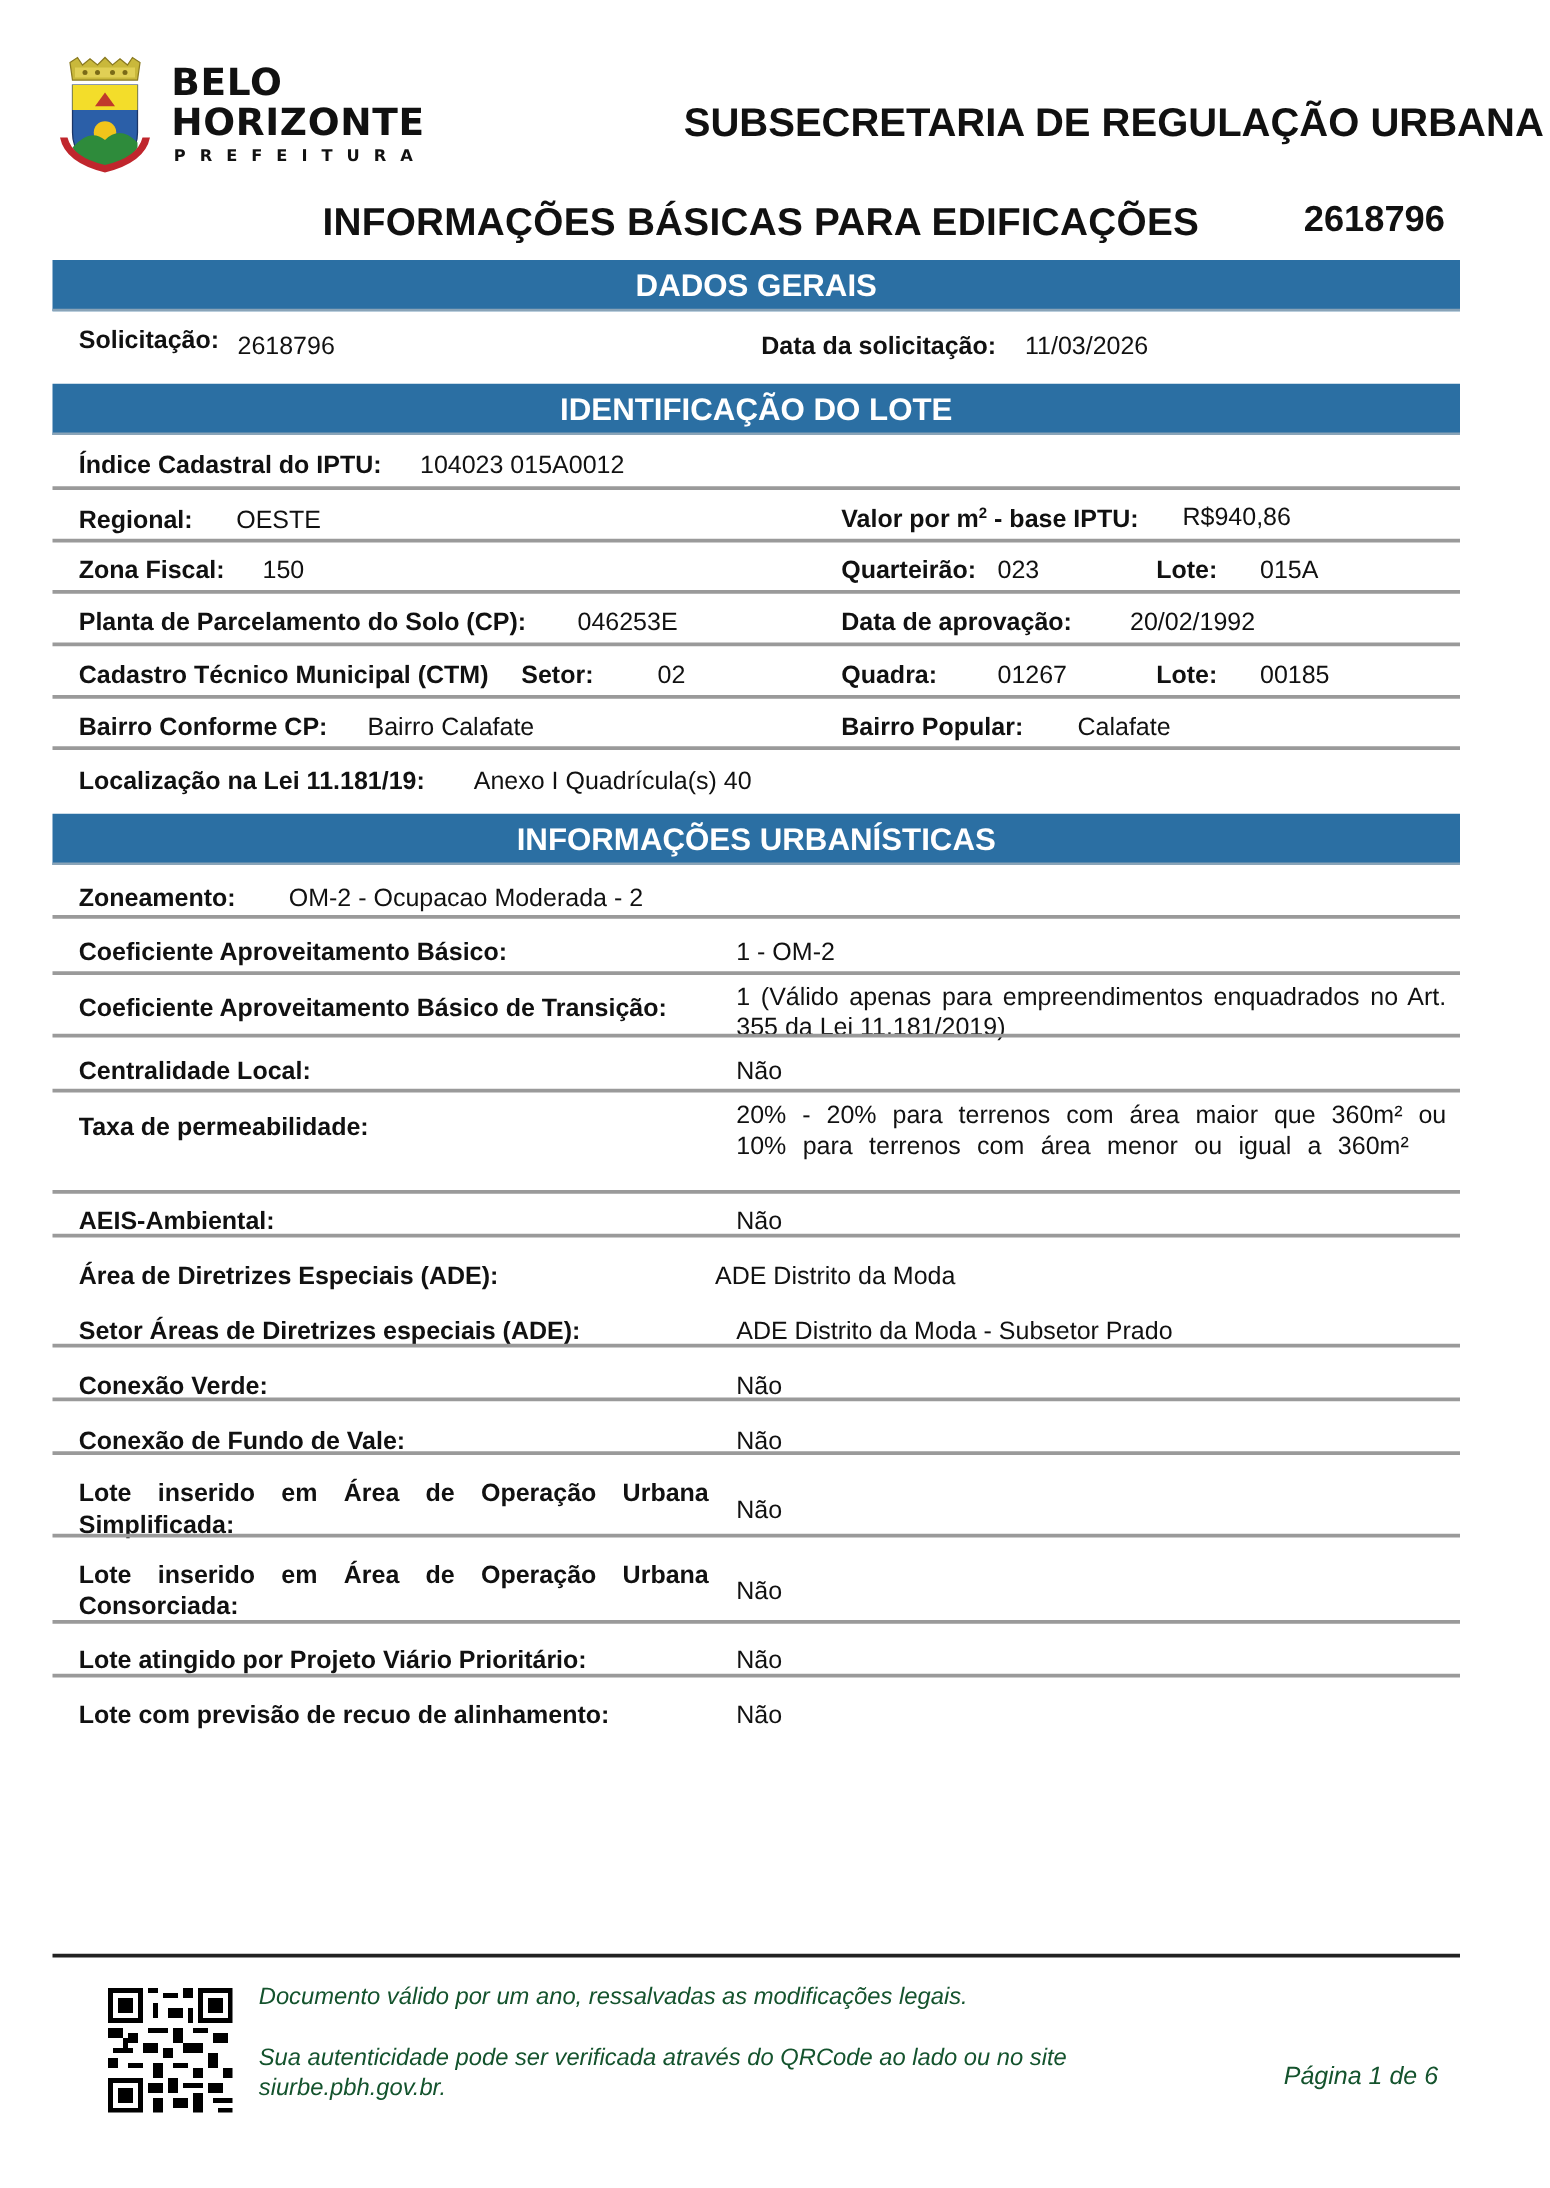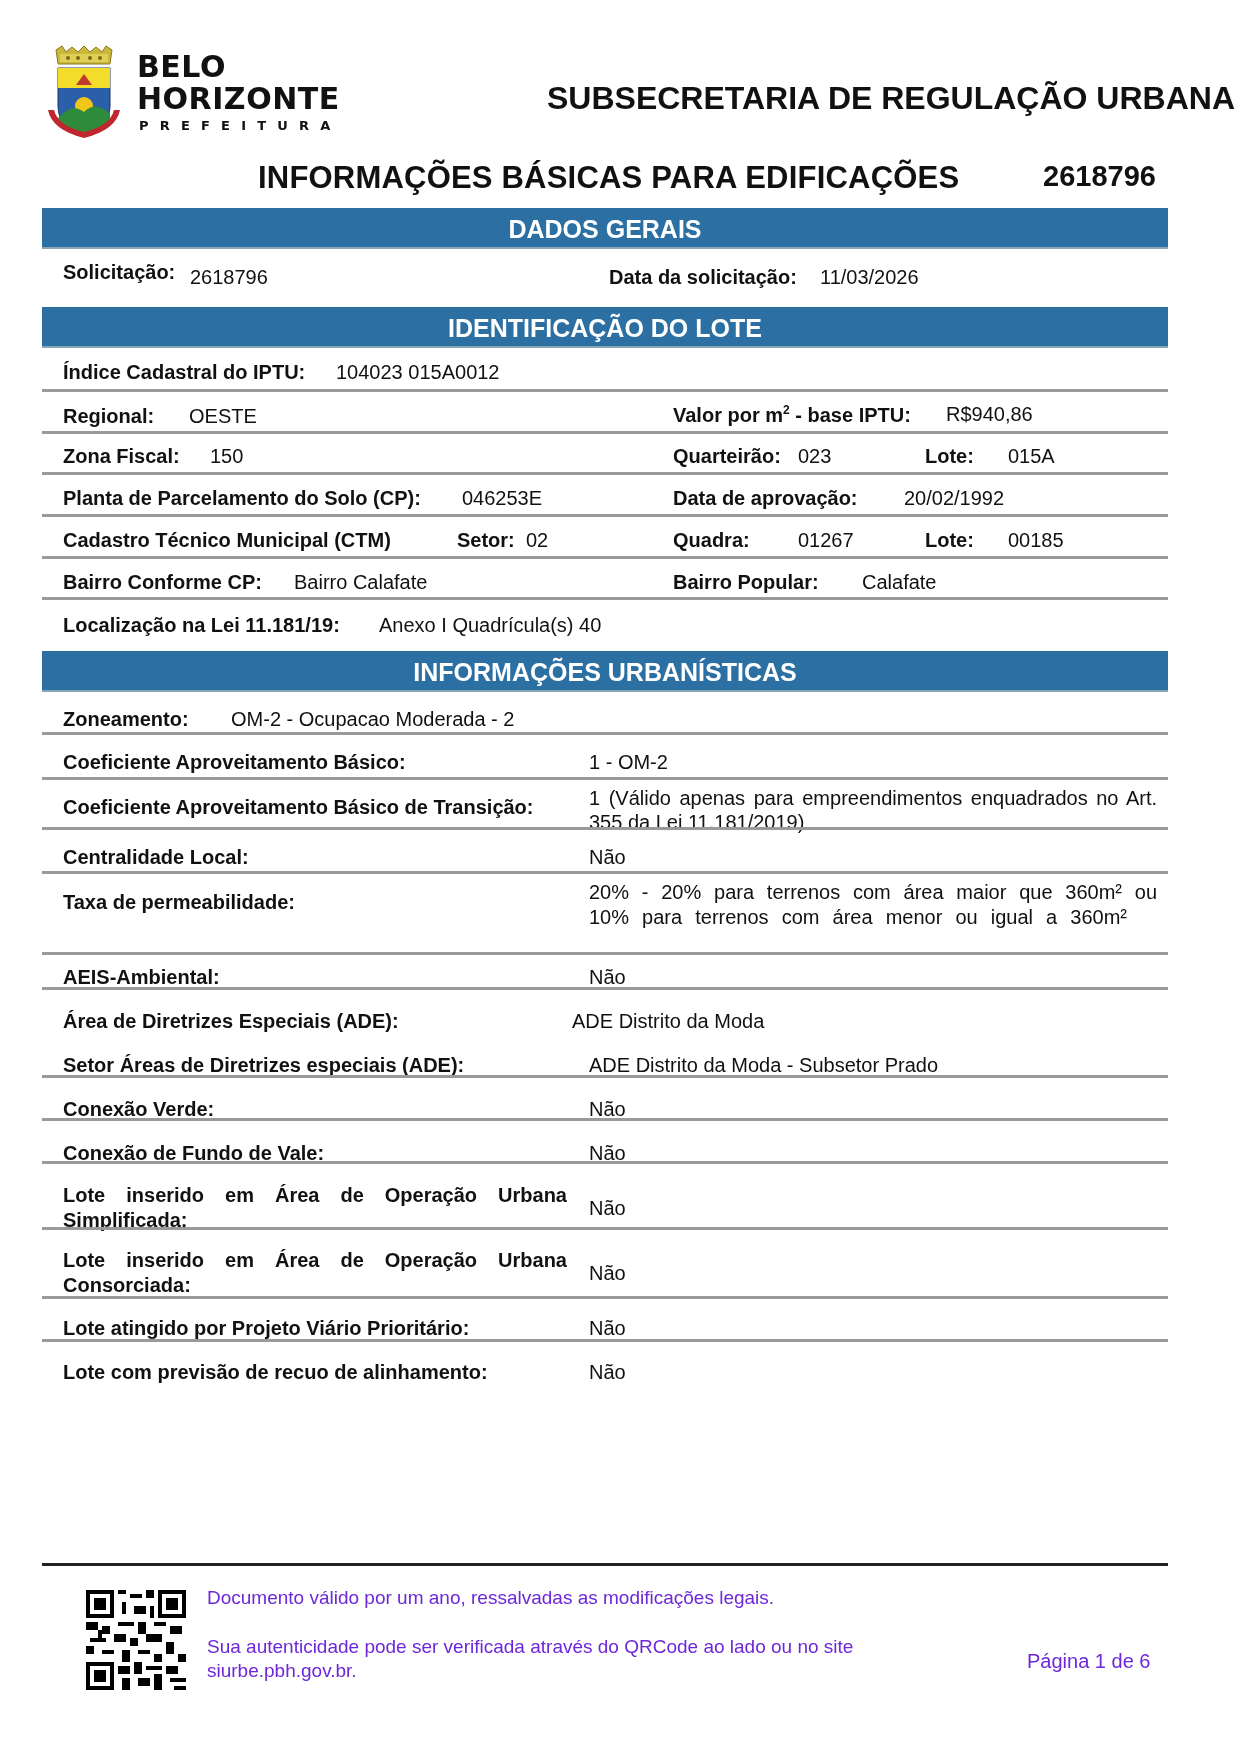--- a/index.html
+++ b/index.html
@@ -15,21 +15,21 @@
   .doc-number { left:1043px; top:160px; font-size:29px; font-weight:bold; }
   .bar { position:absolute; left:42px; width:1126px; height:41px; background:#2b6fa3;
          border-bottom:2px solid #8aa4b8; color:#fff; font-weight:bold; font-size:25px;
          text-align:center; line-height:42px; box-sizing:border-box; }
   .sep { position:absolute; left:42px; width:1126px; height:3px; background:#9a9a9a; }
   .lbl { position:absolute; font-weight:bold; font-size:20px; white-space:nowrap; }
   .val { position:absolute; font-size:20px; white-space:nowrap; }
   .just { text-align:justify; text-align-last:justify; }
   .wrapval { position:absolute; font-size:20px; line-height:24px; }
   .footer-line { position:absolute; left:42px; width:1126px; height:3px; background:#222; top:1563px; }
-  .ftxt { position:absolute; font-size:19px; white-space:nowrap; color:#6d28d9; }
+  .ftxt { position:absolute; font-size:19px; white-space:nowrap; color:#14532d;font-style:italic; }
   .qr { position:absolute; left:86px; top:1590px; width:100px; height:100px; }
 </style>
 </head>
 <body>
 
 <div>
   <svg class="abs" style="left:44px;top:44px;width:80px;height:98px" viewBox="0 0 80 98">
     <path d="M12 6 L18 2 L22 8 L28 3 L34 8 L40 2 L46 8 L52 3 L58 8 L62 2 L68 6 L66 20 L14 20 Z" fill="#c9b83b" stroke="#8a7a20" stroke-width="1"></path>
     <rect x="16" y="10" width="48" height="8" fill="#e0cf55"></rect>
     <circle cx="24" cy="14" r="2" fill="#7a6a18"></circle>
@@ -77,21 +77,21 @@
 <div class="val" style="left:1008px;top:445px">015A</div>
 <div class="sep" style="top:472px"></div>
 
 <div class="lbl" style="left:63px;top:487px">Planta de Parcelamento do Solo (CP):</div>
 <div class="val" style="left:462px;top:487px">046253E</div>
 <div class="lbl" style="left:673px;top:487px">Data de aprovação:</div>
 <div class="val" style="left:904px;top:487px">20/02/1992</div>
 <div class="sep" style="top:514px"></div>
 
 <div class="lbl" style="left:63px;top:529px">Cadastro Técnico Municipal (CTM)</div>
-<div class="lbl" style="left:457px;top:529px">Setor:</div>
+<div class="lbl" style="left:417px;top:529px">Setor:</div>
 <div class="val" style="left:526px;top:529px">02</div>
 <div class="lbl" style="left:673px;top:529px">Quadra:</div>
 <div class="val" style="left:798px;top:529px">01267</div>
 <div class="lbl" style="left:925px;top:529px">Lote:</div>
 <div class="val" style="left:1008px;top:529px">00185</div>
 <div class="sep" style="top:556px"></div>
 
 <div class="lbl" style="left:63px;top:571px">Bairro Conforme CP:</div>
 <div class="val" style="left:294px;top:571px">Bairro Calafate</div>
 <div class="lbl" style="left:673px;top:571px">Bairro Popular:</div>

